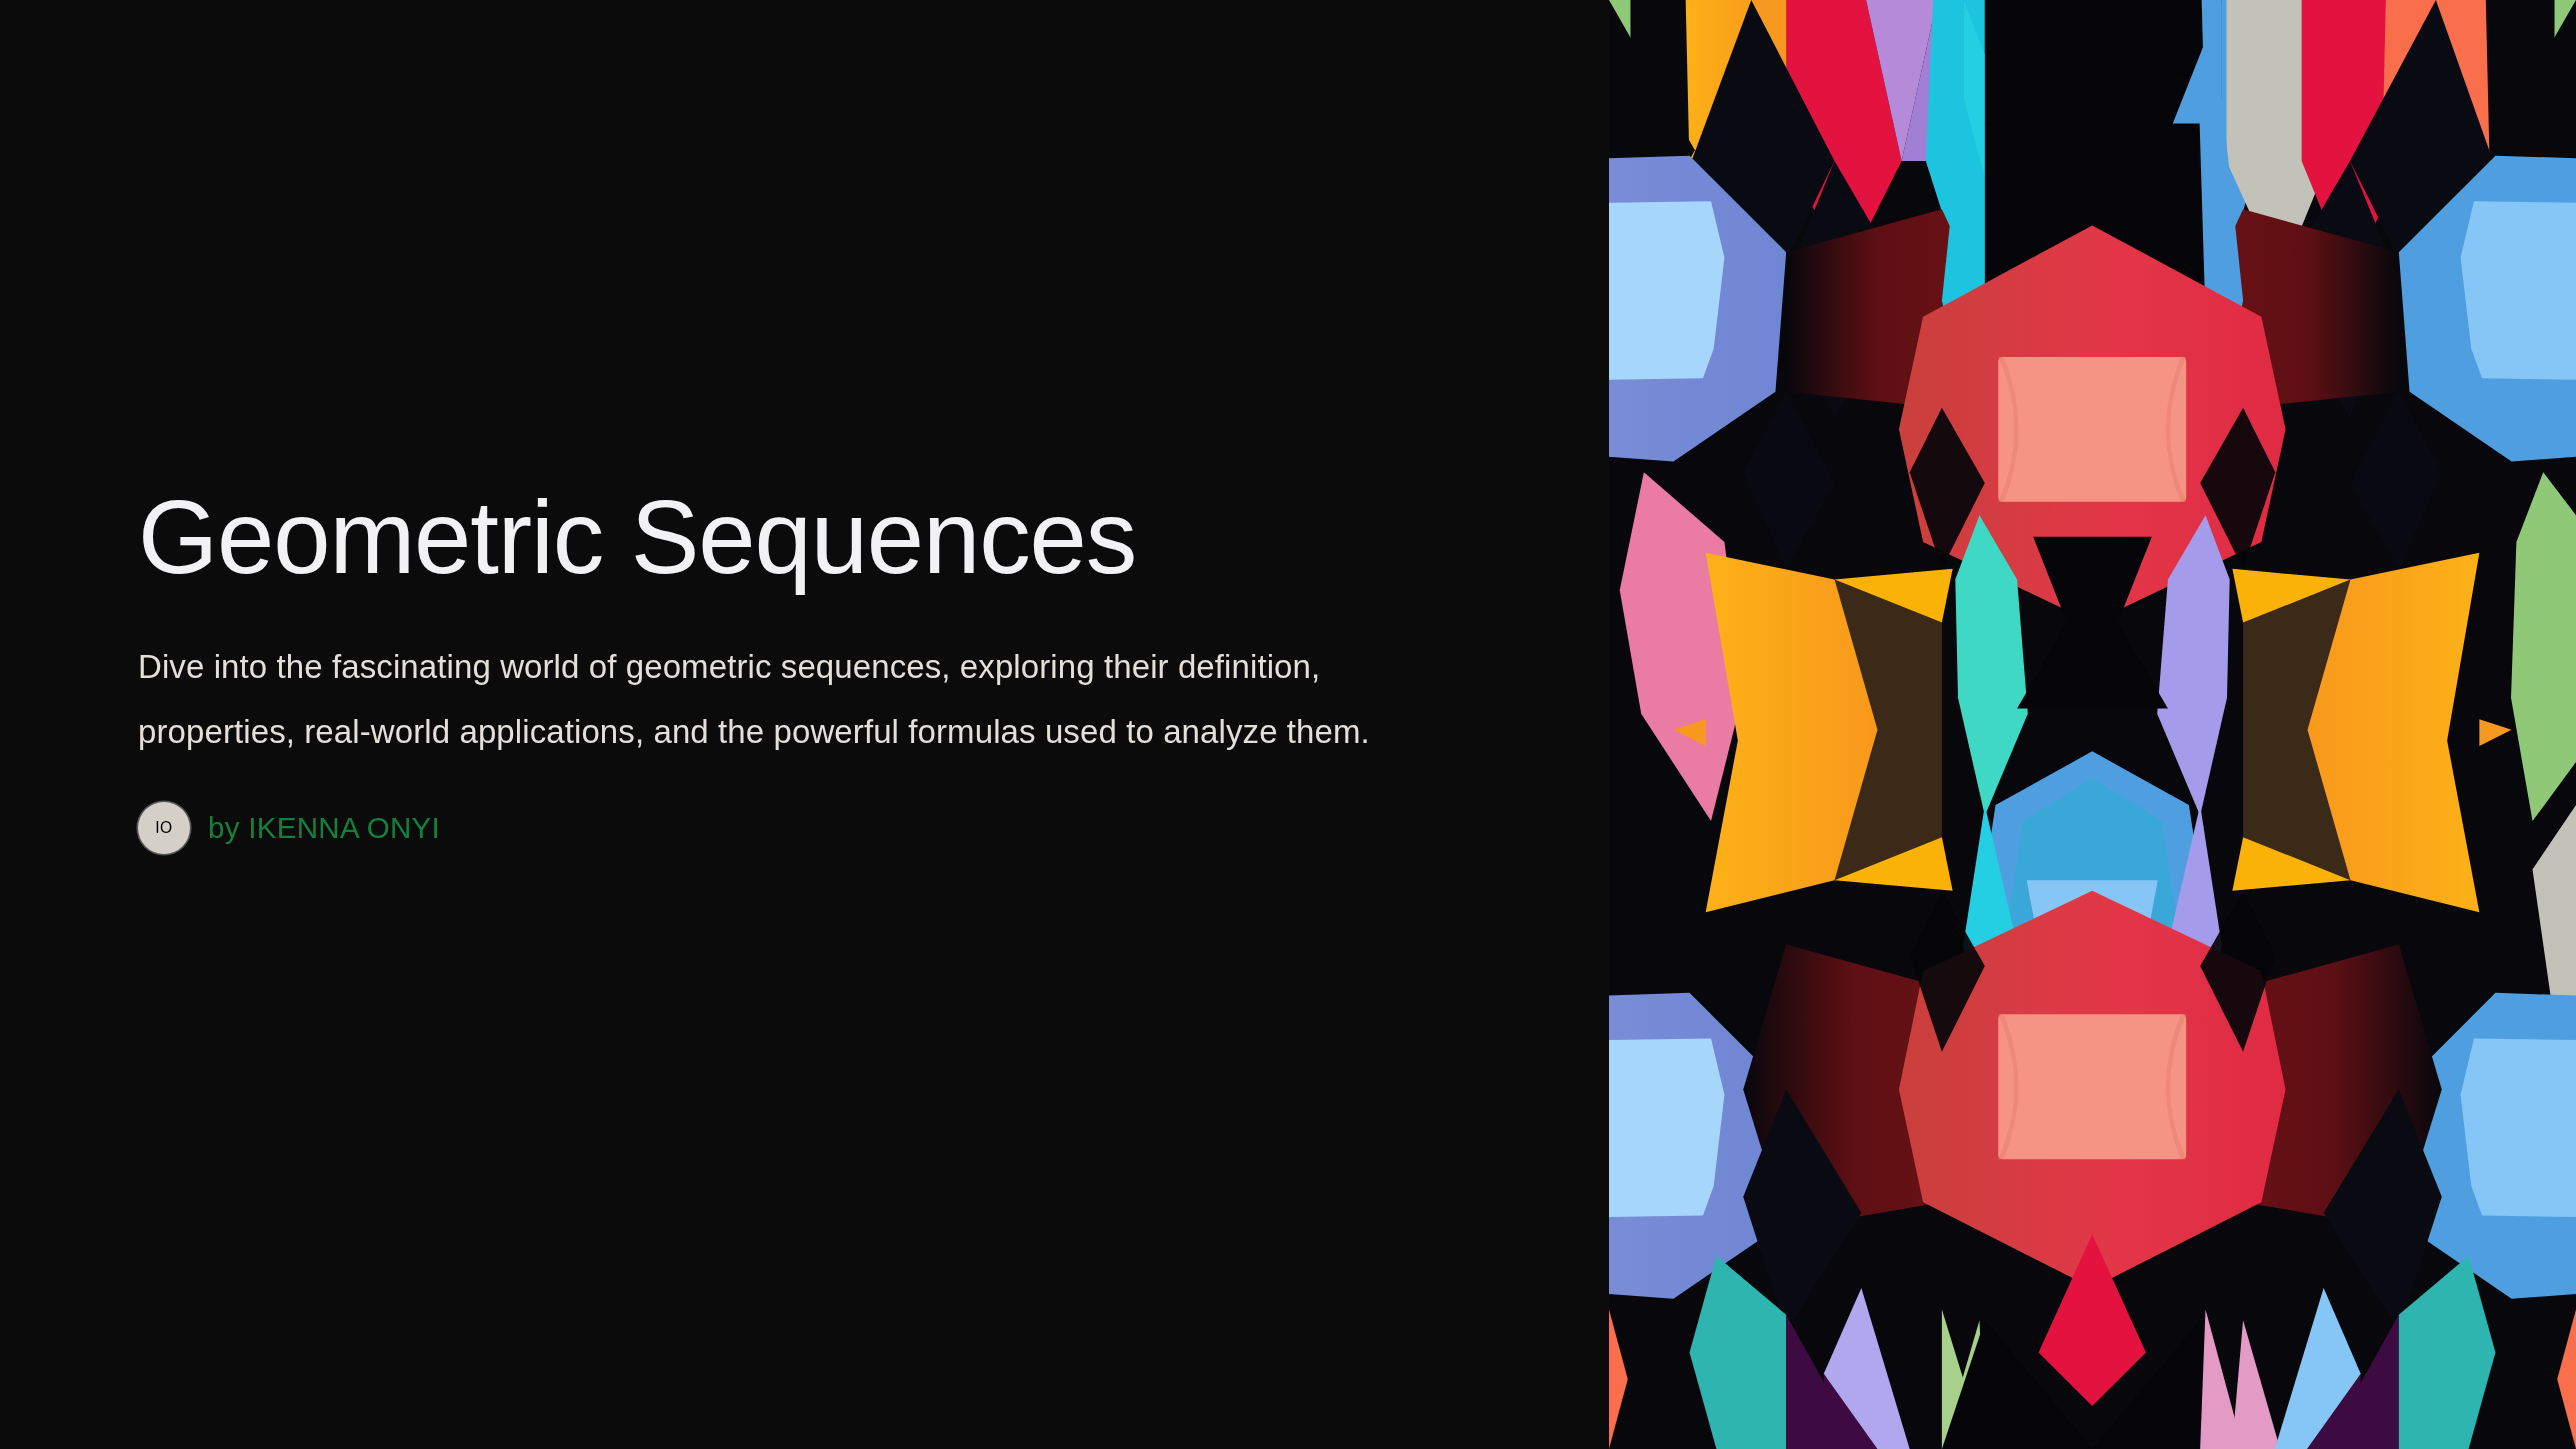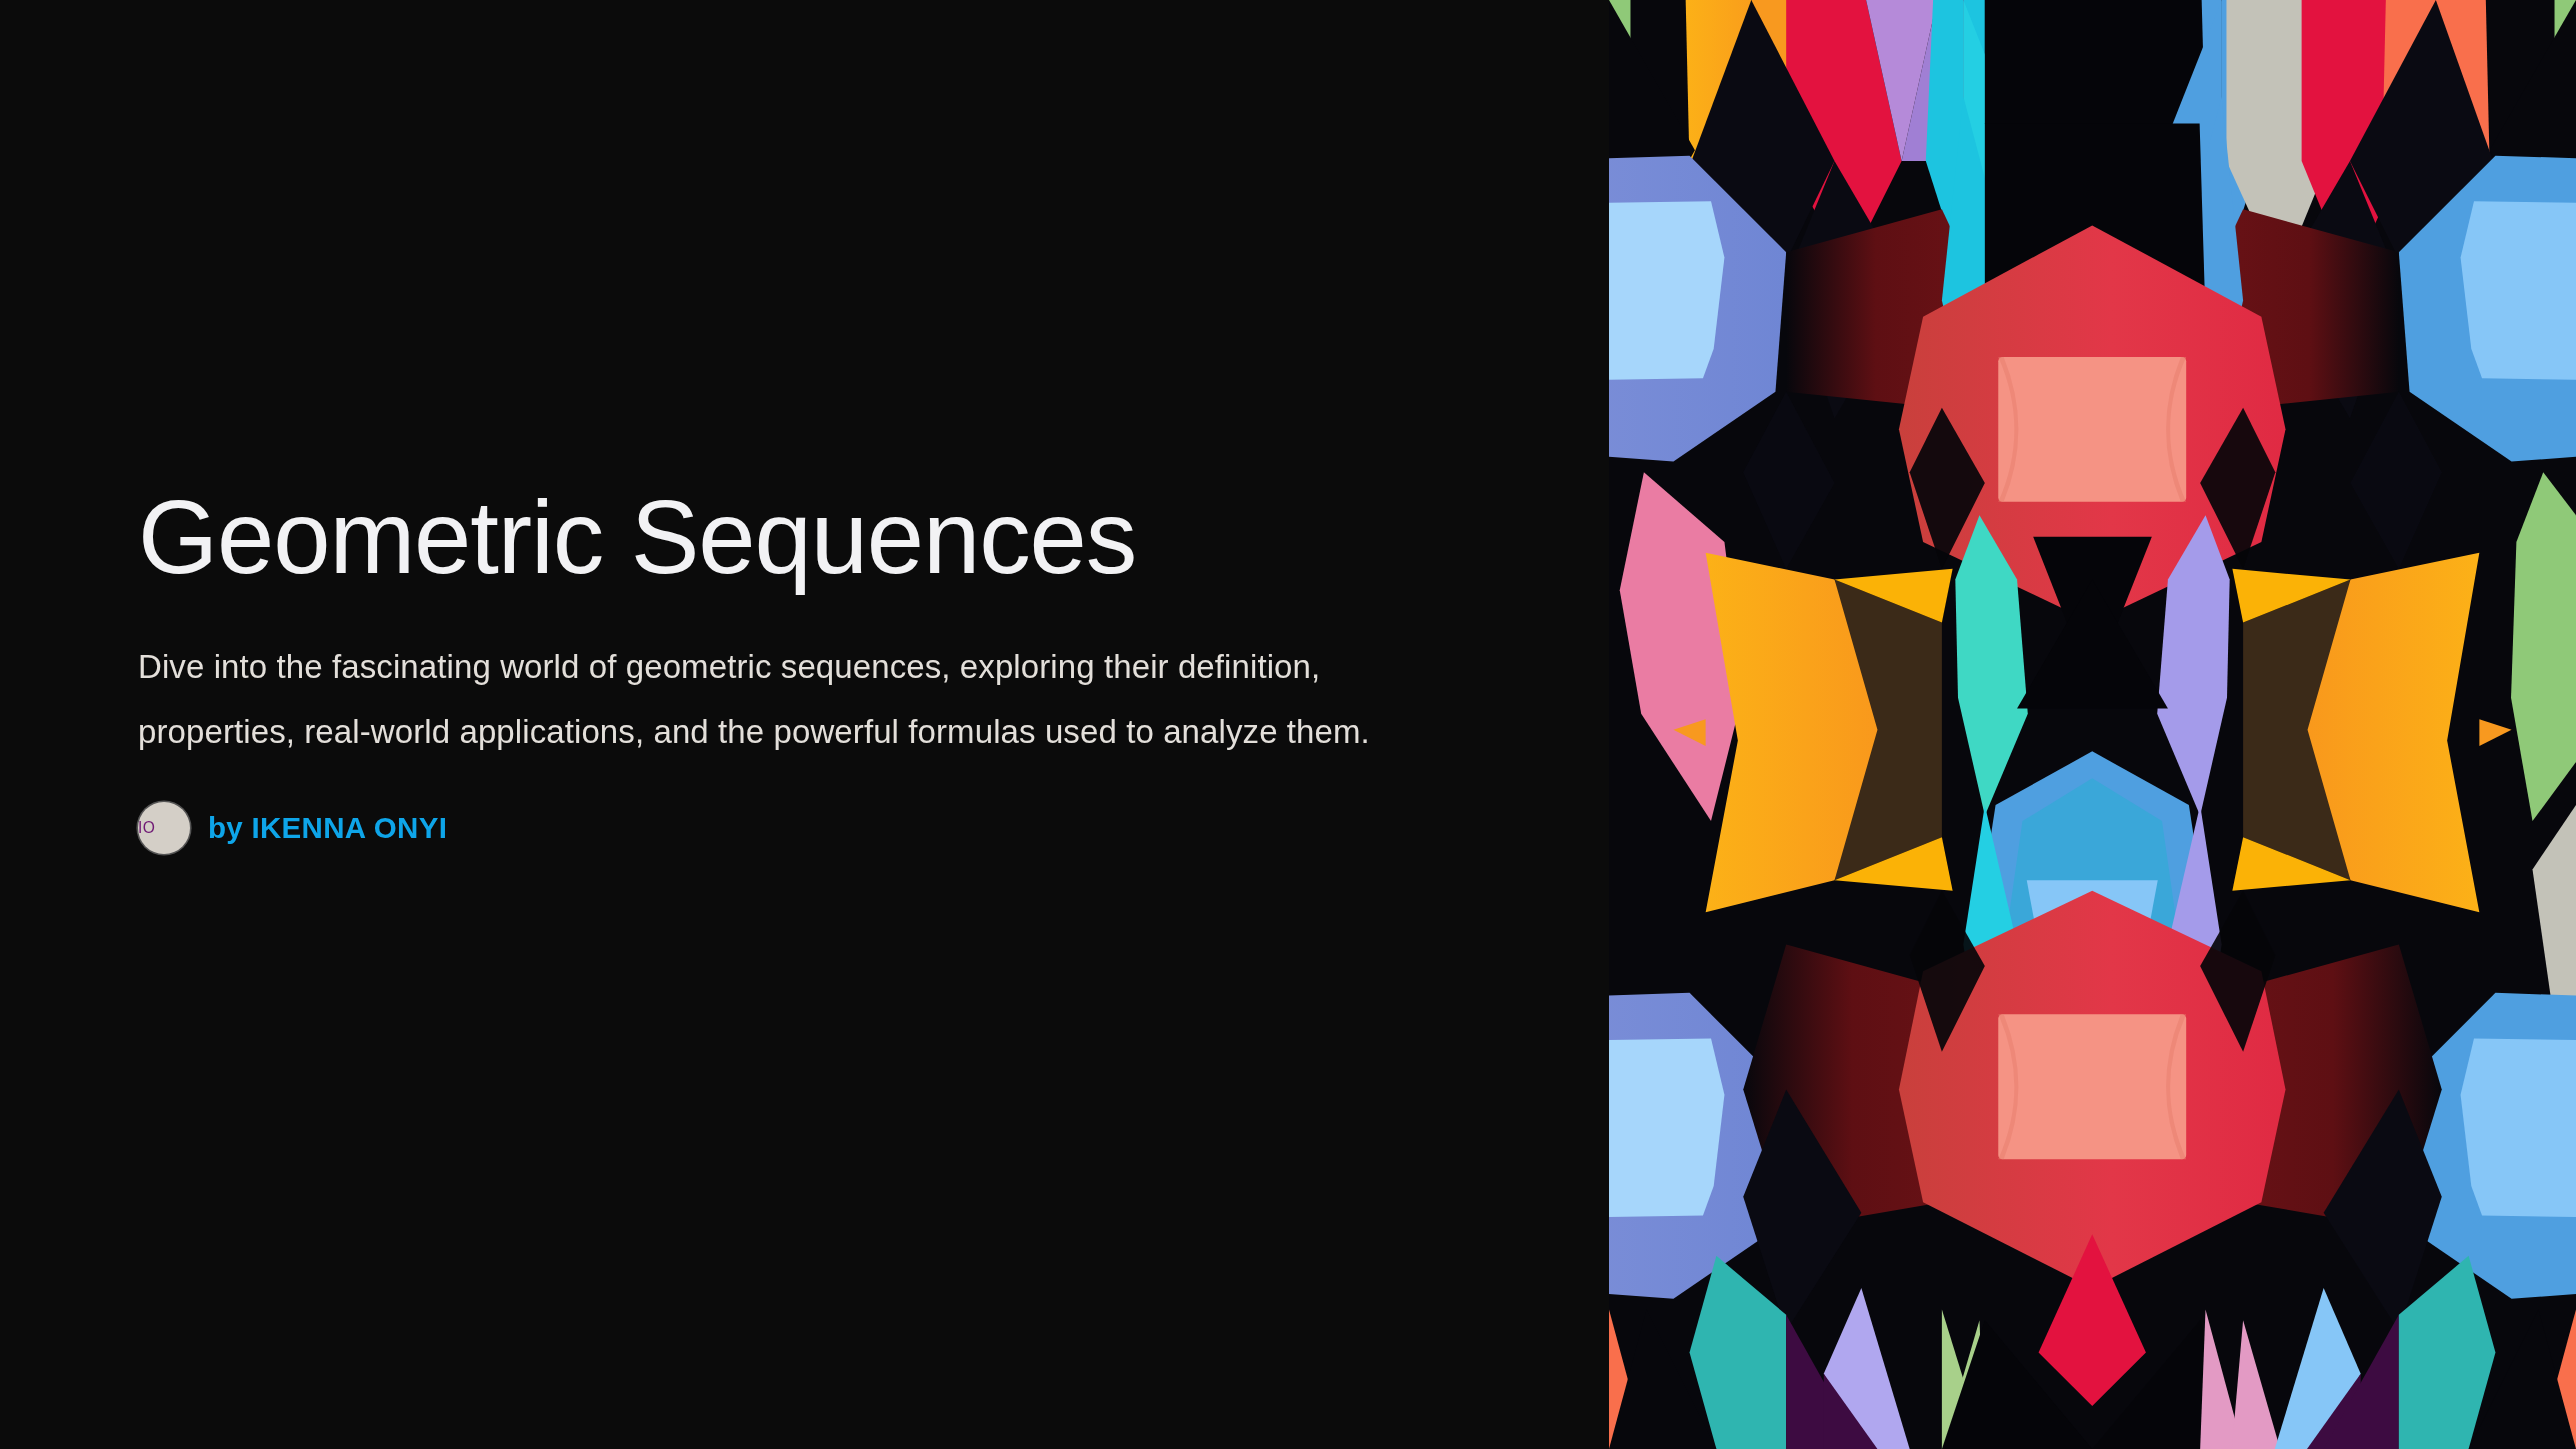--- a/index.html
+++ b/index.html
@@ -51,31 +51,32 @@
     align-items:center;
     gap:18px;
   }
   .avatar {
     width:52px; height:52px;
     border-radius:50%;
     background:#d4cfc7;
     box-shadow:0 0 0 1.6px rgba(255,255,255,0.30);
     display:flex;
     align-items:center;
+    justify-content:center;
     font-size:15.6px;
     font-weight:400;
     letter-spacing:0.5px;
-    color:#701a75;
+    color:#000000;
     flex:0 0 auto;
   }
   .byline-text {
     font-size:29.5px;
-    font-weight:700;
+    font-weight:400;
     letter-spacing:0.3px;
-    color:#0ea5e9;
+    color:#15803d;
     white-space:nowrap;
   }
   
   .image-pane {
     position:absolute;
     left:1609px; top:0;
     width:967px; height:1449px;
     overflow:hidden;
     background:#07070c;
   }

